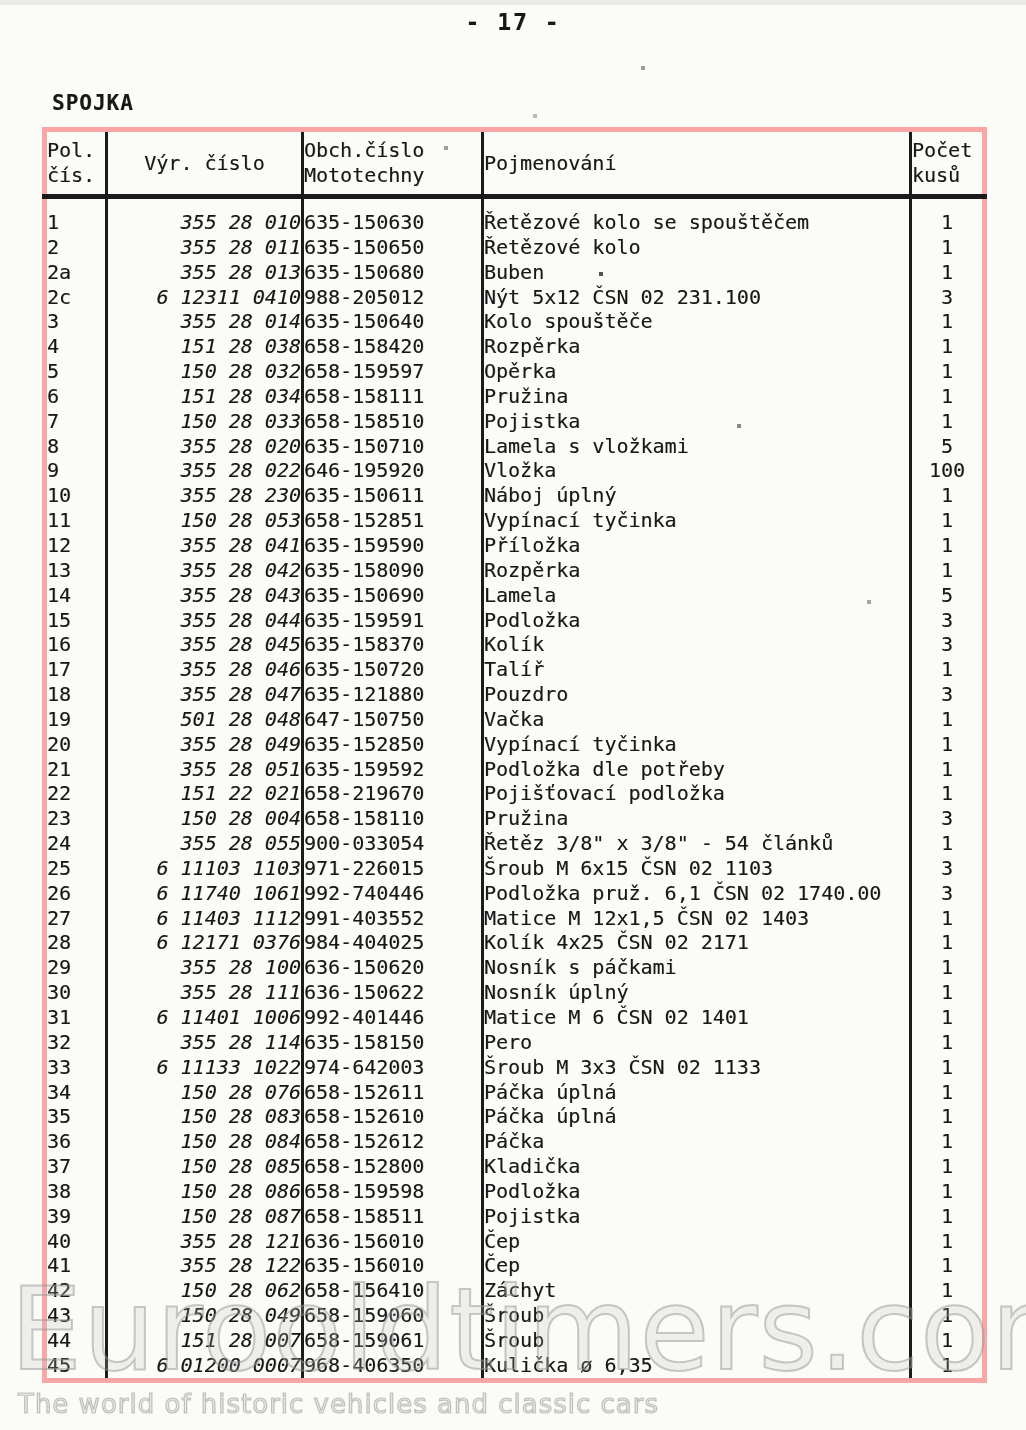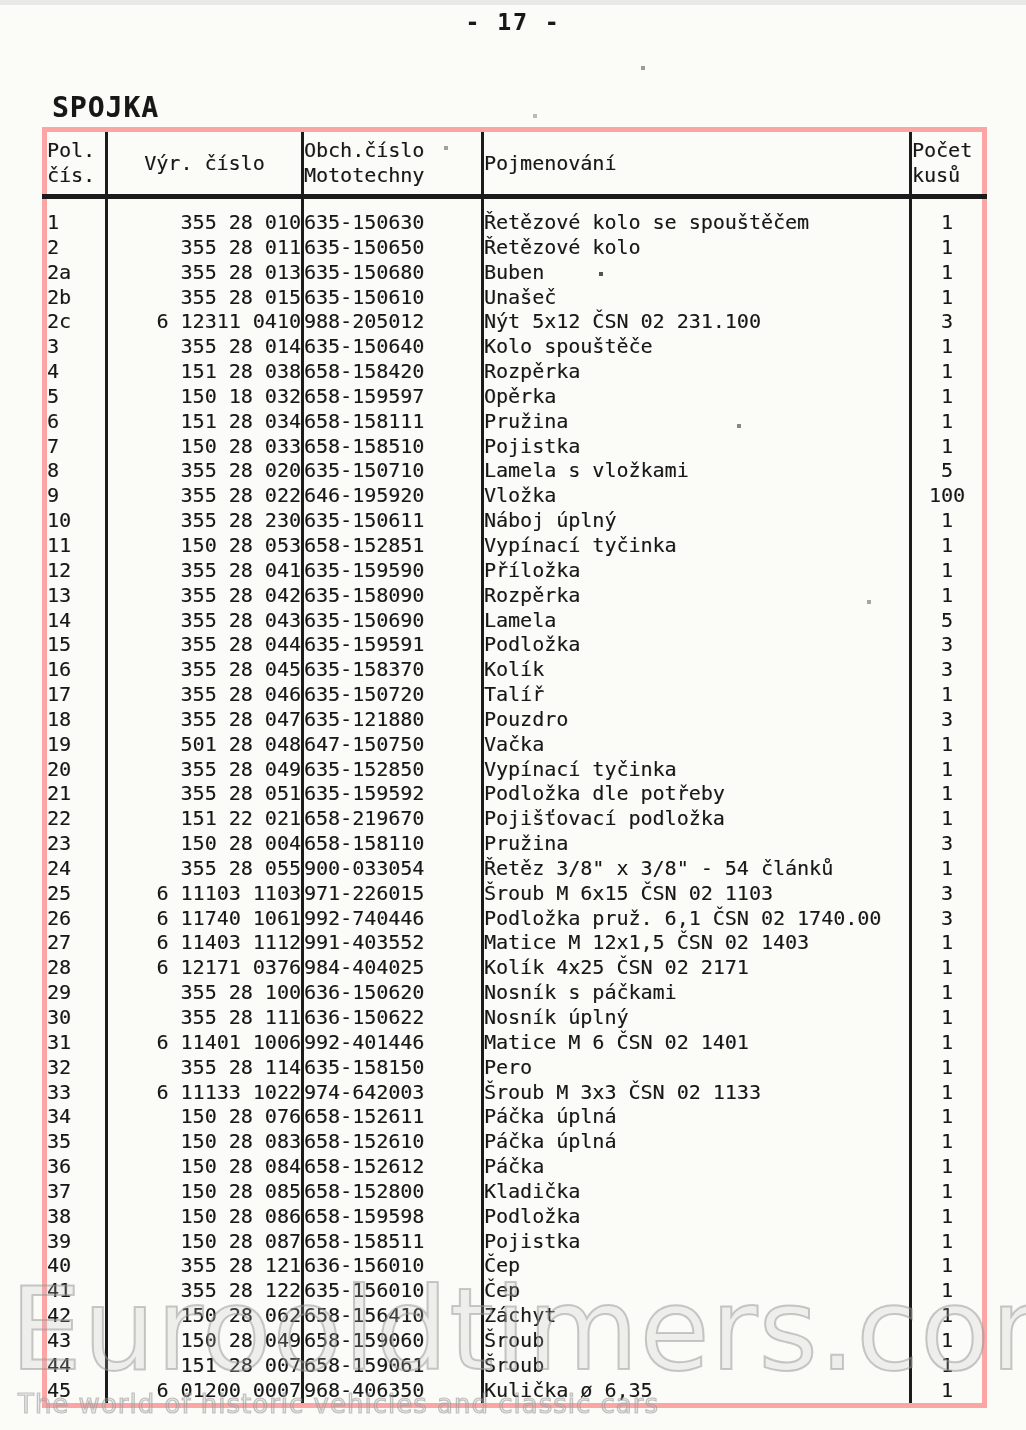--- a/index.html
+++ b/index.html
@@ -14,21 +14,21 @@
   }
   .typed { text-shadow:0.4px 0.4px 0 rgba(25,25,25,0.35); }
 
   .page-number {
     position:absolute; top:4px; left:0; width:100%;
     text-align:center;
     font-size:23px; font-weight:bold; letter-spacing:2px;
   }
   .section-title {
     position:absolute; top:86px; left:52px;
-    font-size:28px; font-weight:600; letter-spacing:1px;
+    font-size:21px; font-weight:600; letter-spacing:1px;
   }
 
   table.parts-table {
     position:absolute; top:122px; left:42px;
     border-collapse:collapse; table-layout:fixed;
     width:940px;
     font-size:20px;
   }
   table.parts-table col.c1 { width:62px; }
   table.parts-table col.c2 { width:196px; }
@@ -59,21 +59,21 @@
   .h-obch { padding-left:10px; }
   .h-pojm { padding-left:28px; }
   .h-pocet { padding-left:1px; }
 
   tbody tr.spacer td { height:11px; border-left:3px solid #1b1b1b; }
   tbody tr.spacer td:first-child { border-left:none; }
   tbody tr.row { height:24.85px; }
   tbody td { line-height:24.85px; font-size:20px; }
 
   td.c-pos  { padding-left:37px; }
-  td.c-vyr  { text-align:right; padding-right:36px; }
+  td.c-vyr  { text-align:right; padding-right:36px;font-style:italic; }
   td.c-obch { padding-left:9px; }
   td.c-name { padding-left:26px; }
   td.c-qty  { text-align:center; }
 
   
   .wm-main {
     position:absolute; top:1258px; left:10px;
     font-family:"DejaVu Sans", sans-serif;
     font-size:114px; letter-spacing:1px; white-space:nowrap;
     color:rgba(190,190,190,0.22);
@@ -151,27 +151,20 @@
       <td class="c-qty">1</td>
     </tr>
         <tr class="row">
       <td class="c-pos">2a</td>
       <td class="c-vyr">355 28 013</td>
       <td class="c-obch">635-150680</td>
       <td class="c-name">Buben</td>
       <td class="c-qty">1</td>
     </tr>
         <tr class="row">
-      <td class="c-pos">2b</td>
-      <td class="c-vyr">355 28 015</td>
-      <td class="c-obch">635-150610</td>
-      <td class="c-name">Unašeč</td>
-      <td class="c-qty">1</td>
-    </tr>
-        <tr class="row">
       <td class="c-pos">2c</td>
       <td class="c-vyr">6 12311 0410</td>
       <td class="c-obch">988-205012</td>
       <td class="c-name">Nýt 5x12 ČSN 02 231.100</td>
       <td class="c-qty">3</td>
     </tr>
         <tr class="row">
       <td class="c-pos">3</td>
       <td class="c-vyr">355 28 014</td>
       <td class="c-obch">635-150640</td>
@@ -180,21 +173,21 @@
     </tr>
         <tr class="row">
       <td class="c-pos">4</td>
       <td class="c-vyr">151 28 038</td>
       <td class="c-obch">658-158420</td>
       <td class="c-name">Rozpěrka</td>
       <td class="c-qty">1</td>
     </tr>
         <tr class="row">
       <td class="c-pos">5</td>
-      <td class="c-vyr">150 18 032</td>
+      <td class="c-vyr">150 28 032</td>
       <td class="c-obch">658-159597</td>
       <td class="c-name">Opěrka</td>
       <td class="c-qty">1</td>
     </tr>
         <tr class="row">
       <td class="c-pos">6</td>
       <td class="c-vyr">151 28 034</td>
       <td class="c-obch">658-158111</td>
       <td class="c-name">Pružina</td>
       <td class="c-qty">1</td>

